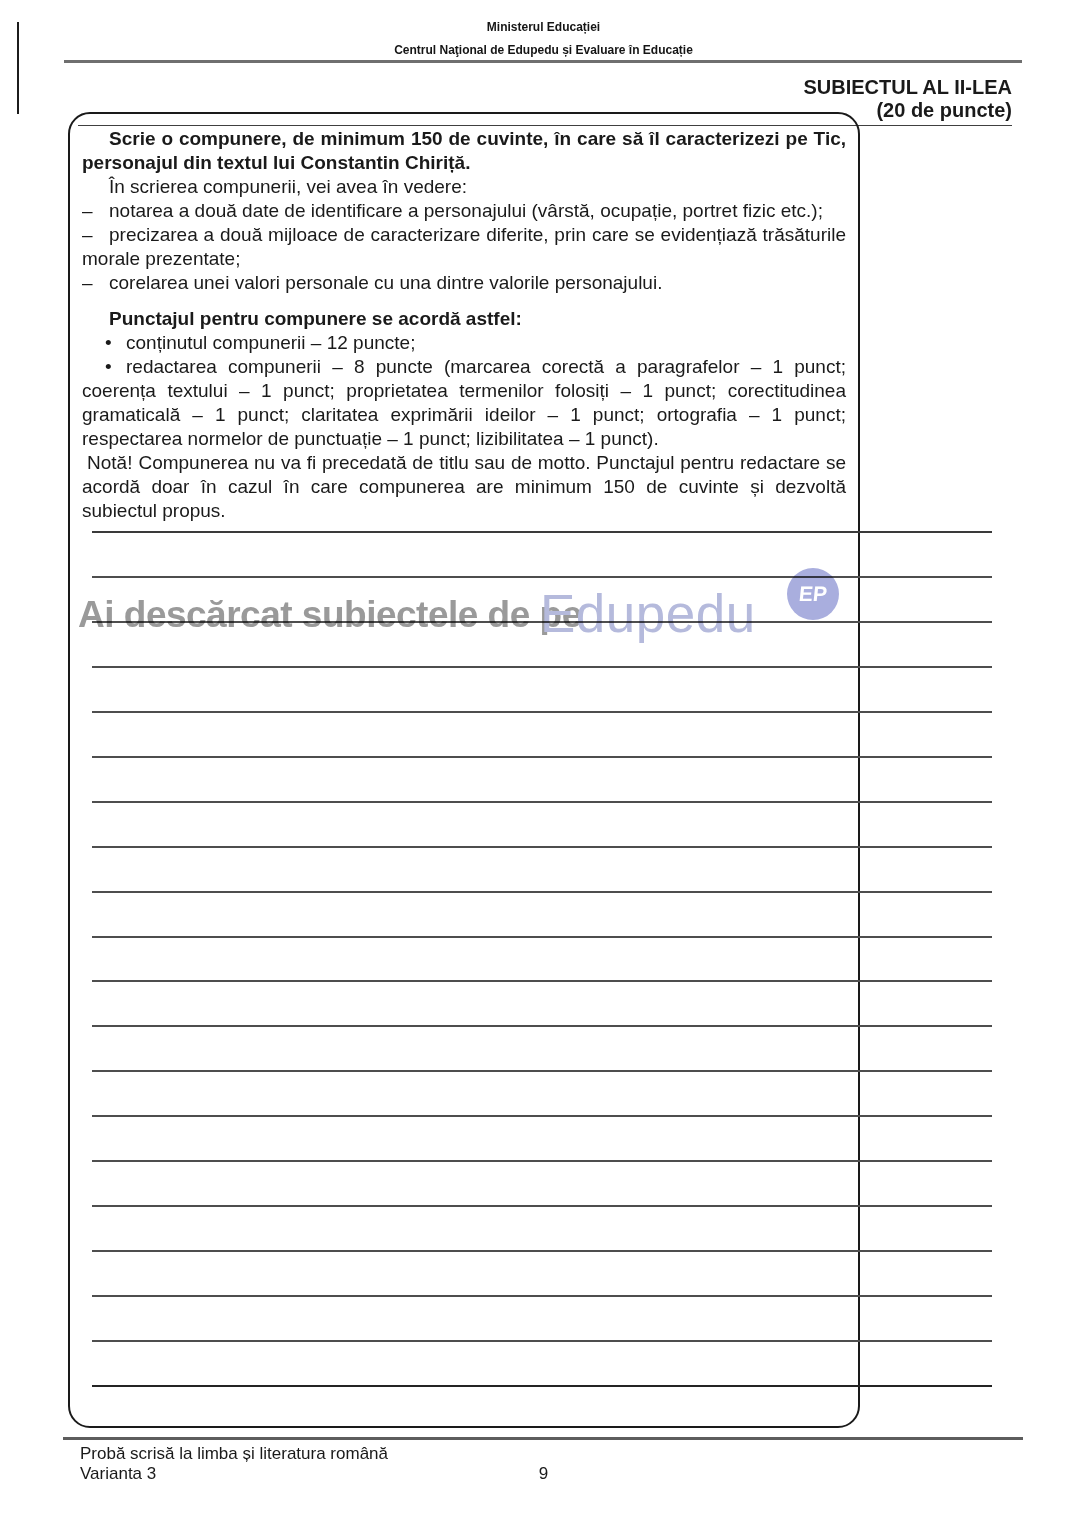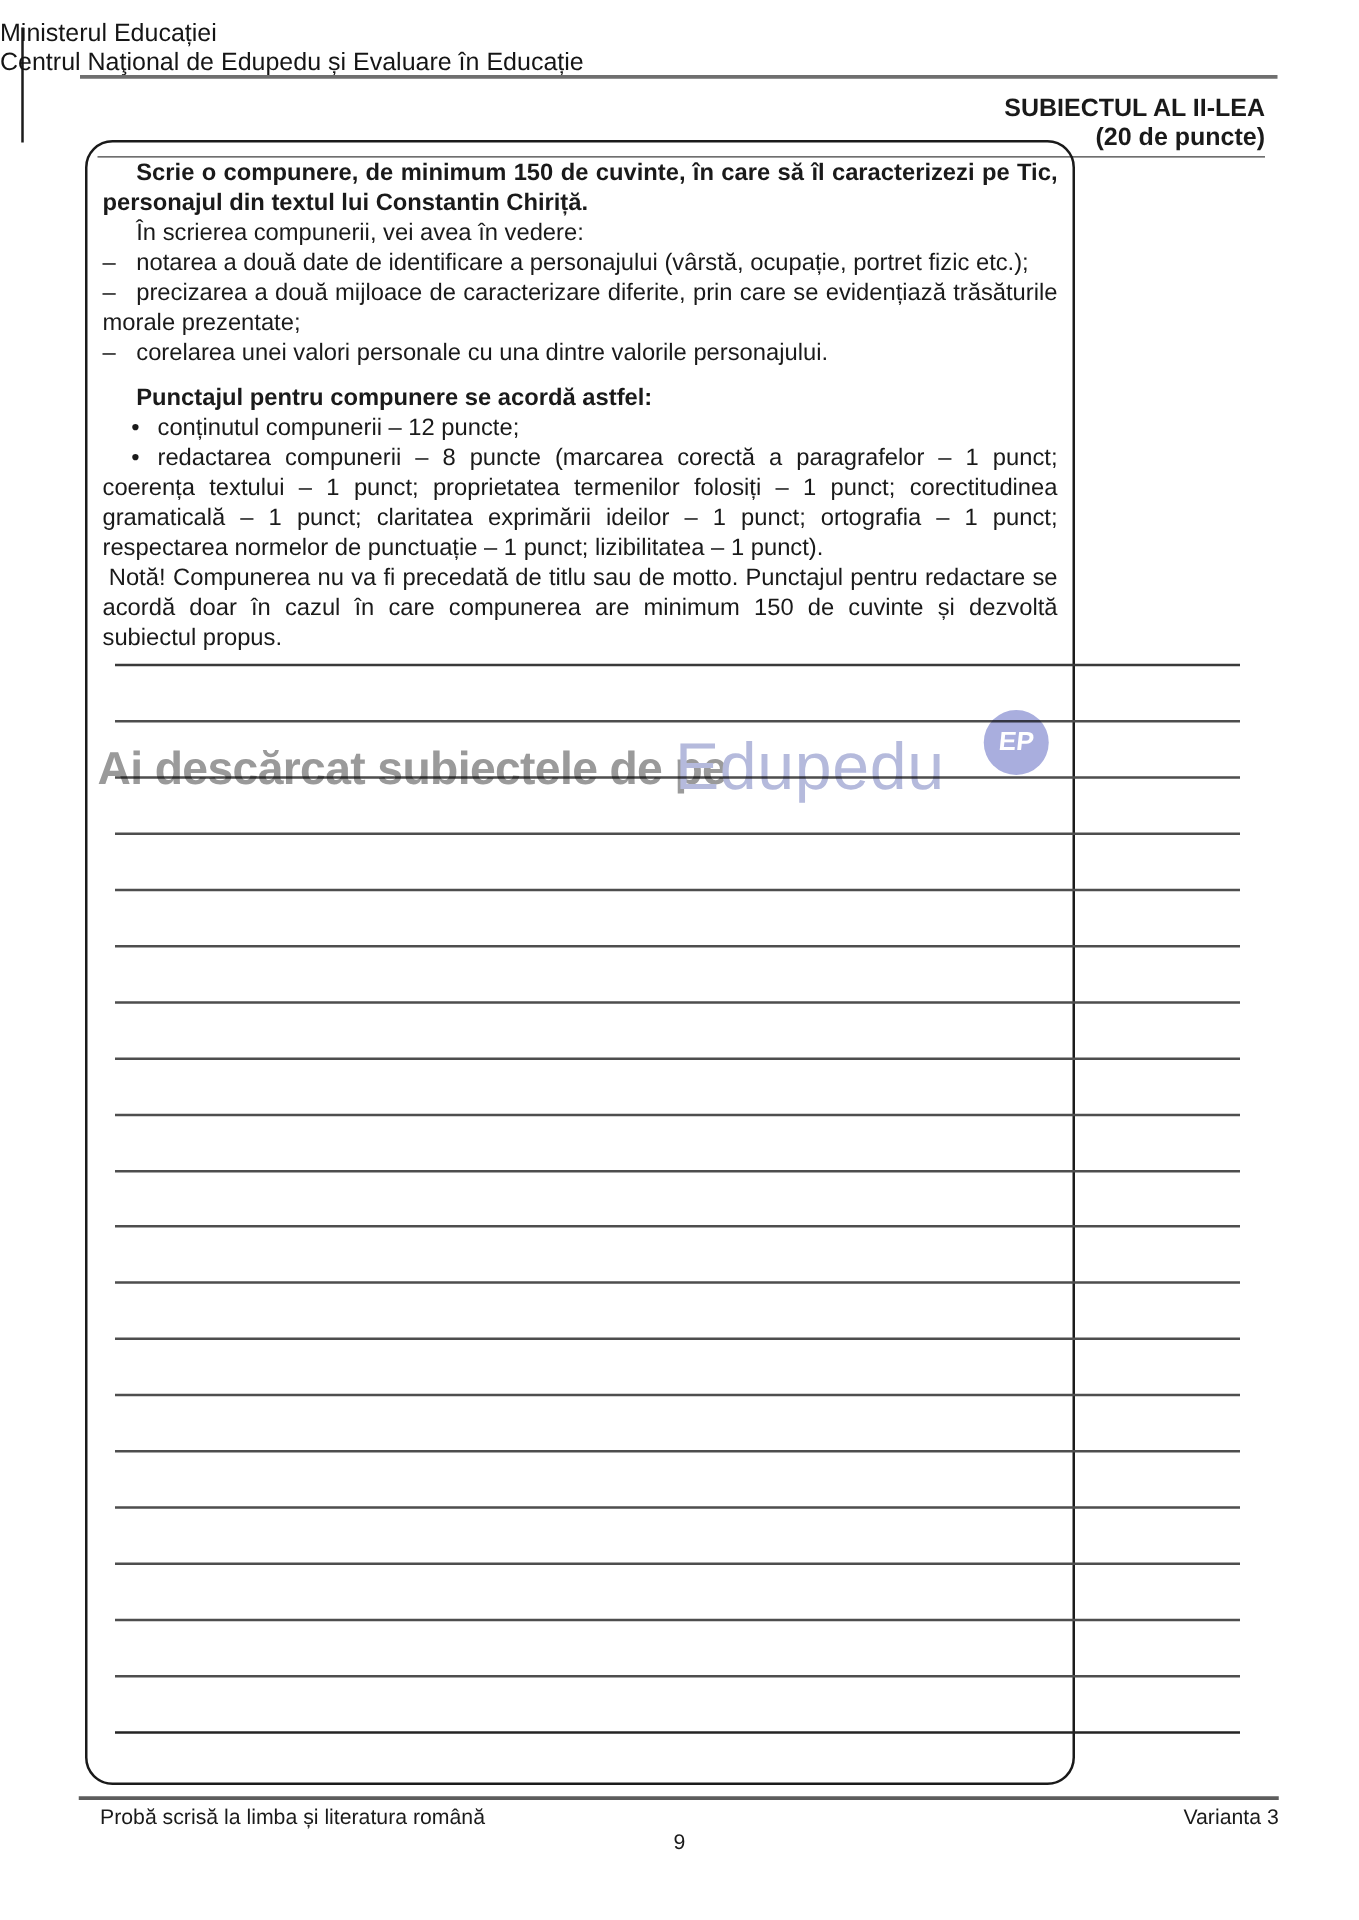--- a/index.html
+++ b/index.html
@@ -6,22 +6,22 @@
   body{
     width:1087px;height:1536px;position:relative;overflow:hidden;
     font-family:"Liberation Sans","DejaVu Sans",sans-serif;color:#1a1a1a;
   }
   .page{position:absolute;inset:0;}
 
   
   .scan-artifact{position:absolute;left:17px;top:22px;width:2px;height:92px;background:#1c1c1c;}
 
   
-  .header{position:absolute;top:16px;left:0;width:100%;text-align:left;
-          font-size:20px;line-height:23px;color:#151515;}
+  .header{position:absolute;top:16px;left:0;width:100%;text-align:center;
+          font-size:12px;line-height:23px;color:#151515;font-weight:bold;}
   .header-rule{position:absolute;top:60px;left:64px;width:958px;height:3px;background:#6f6f6f;}
 
   
   .section-row{position:absolute;top:76px;left:78px;width:934px;
                display:flex;justify-content:space-between;align-items:flex-end;
                font-weight:bold;font-size:20px;border-bottom:1px solid #404040;padding-bottom:3px;flex-direction:column;}
 
   
   .task-box{position:absolute;left:68px;top:112px;width:792px;height:1316px;
             border:2px solid #1a1a1a;border-radius:22px;box-sizing:border-box;
@@ -48,21 +48,21 @@
              color:#9a9a9a;letter-spacing:-0.5px;white-space:nowrap;}
   .wm-brand{position:absolute;left:540px;top:583px;font-size:53px;font-weight:normal;
             color:#b5badc;letter-spacing:0.5px;white-space:nowrap;}
   .wm-logo{position:absolute;left:787px;top:568px;width:52px;height:52px;border-radius:50%;
            background:#a9aede;display:flex;align-items:center;justify-content:center;}
   .wm-logo span{color:#ffffff;font-weight:bold;font-size:21px;letter-spacing:0;transform:skewX(-6deg);}
 
   
   .footer-rule{position:absolute;left:63px;top:1437px;width:960px;height:3px;background:#5d5d5d;}
   .footer{position:absolute;left:80px;top:1444px;width:943px;display:flex;
-          justify-content:space-between;font-size:17px;}
+          justify-content:space-between;font-size:17px;flex-direction:column;}
   .page-number{position:absolute;left:0;top:1464px;width:100%;text-align:center;font-size:17px;}
 </style>
 </head>
 <body>
 
 <div class="page">
 
   <div class="scan-artifact"></div>
 
   <div class="header">

